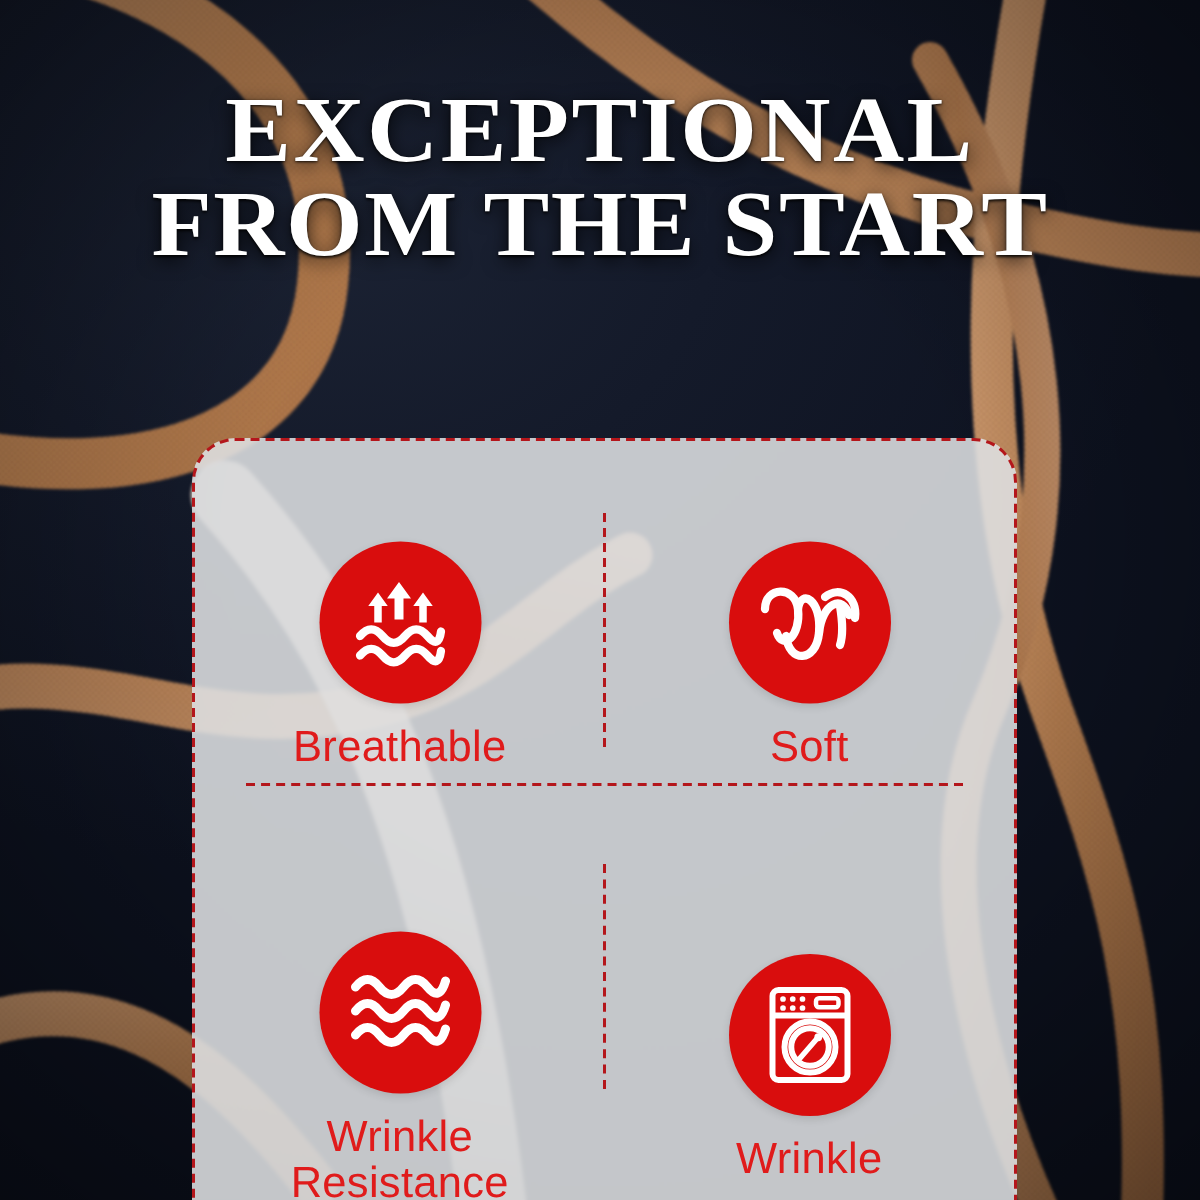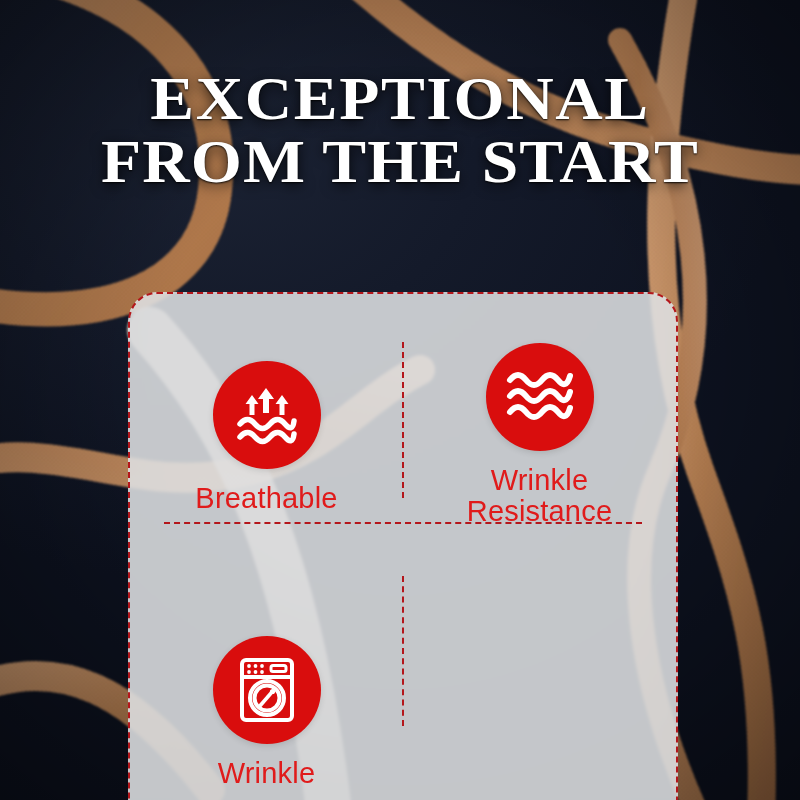--- a/index.html
+++ b/index.html
@@ -30,21 +30,21 @@
     position: absolute;
     inset: 0;
     background: radial-gradient(ellipse 85% 80% at 50% 45%, rgba(0,0,0,0) 35%, rgba(0,0,0,.55) 100%);
   }
   .ribbons { position: absolute; inset: 0; }
   .ribbons svg { display:block; width:800px; height:800px; }
 
   
   .headline {
     position: absolute;
-    top: 67px;
+    top: 56px;
     left: 0;
     width: 800px;
     text-align: center;
     color: #ffffff;
     font-family: "Liberation Serif", "DejaVu Serif", serif;
     font-weight: 700;
     font-size: 62px;
     line-height: 1.02;
     letter-spacing: 1.5px;
     text-shadow: 0 3px 12px rgba(0,0,0,.75), 0 1px 2px rgba(0,0,0,.9);
@@ -203,20 +203,34 @@
             </g>
             <g fill="none" stroke="#ffffff" stroke-width="5.5" stroke-linecap="round">
               <path d="M8 44 q7.5 -9 15 0 t15 0 t15 0 t9 -3"></path>
               <path d="M8 57 q7.5 -9 15 0 t15 0 t15 0 t9 -3"></path>
             </g>
           </svg>
         </div>
         <div class="feature-label">Breathable</div>
       </div>
 
+      <div class="cell cell-r1">
+        <div class="icon-circle">
+          <svg width="72" height="62" viewBox="0 0 72 62" xmlns="http://www.w3.org/2000/svg">
+            <g fill="none" stroke="#ffffff" stroke-width="5.5" stroke-linecap="round">
+              <path d="M6 22 C 6 7, 26 6, 28 22 C 30 40, 18 50, 14 38"></path>
+              <path d="M20 40 C 22 58, 40 58, 42 38 C 44 16, 30 8, 28 22"></path>
+              <path d="M42 38 C 44 18, 58 12, 62 26"></path>
+              <path d="M46 14 C 56 6, 68 14, 66 28"></path>
+              <path d="M56 20 C 58 32, 58 40, 56 46"></path>
+            </g>
+          </svg>
+        </div>
+        <div class="feature-label">Soft</div>
+      </div>
 
       <div class="cell cell-r2">
         <div class="icon-circle">
           <svg width="70" height="58" viewBox="0 0 70 58" xmlns="http://www.w3.org/2000/svg">
             <g fill="none" stroke="#ffffff" stroke-width="6" stroke-linecap="round">
               <path d="M5 12 q8 -10 16 0 t16 0 t16 0 t12 -4"></path>
               <path d="M5 28 q8 -10 16 0 t16 0 t16 0 t12 -4"></path>
               <path d="M5 44 q8 -10 16 0 t16 0 t16 0 t12 -4"></path>
             </g>
           </svg>

